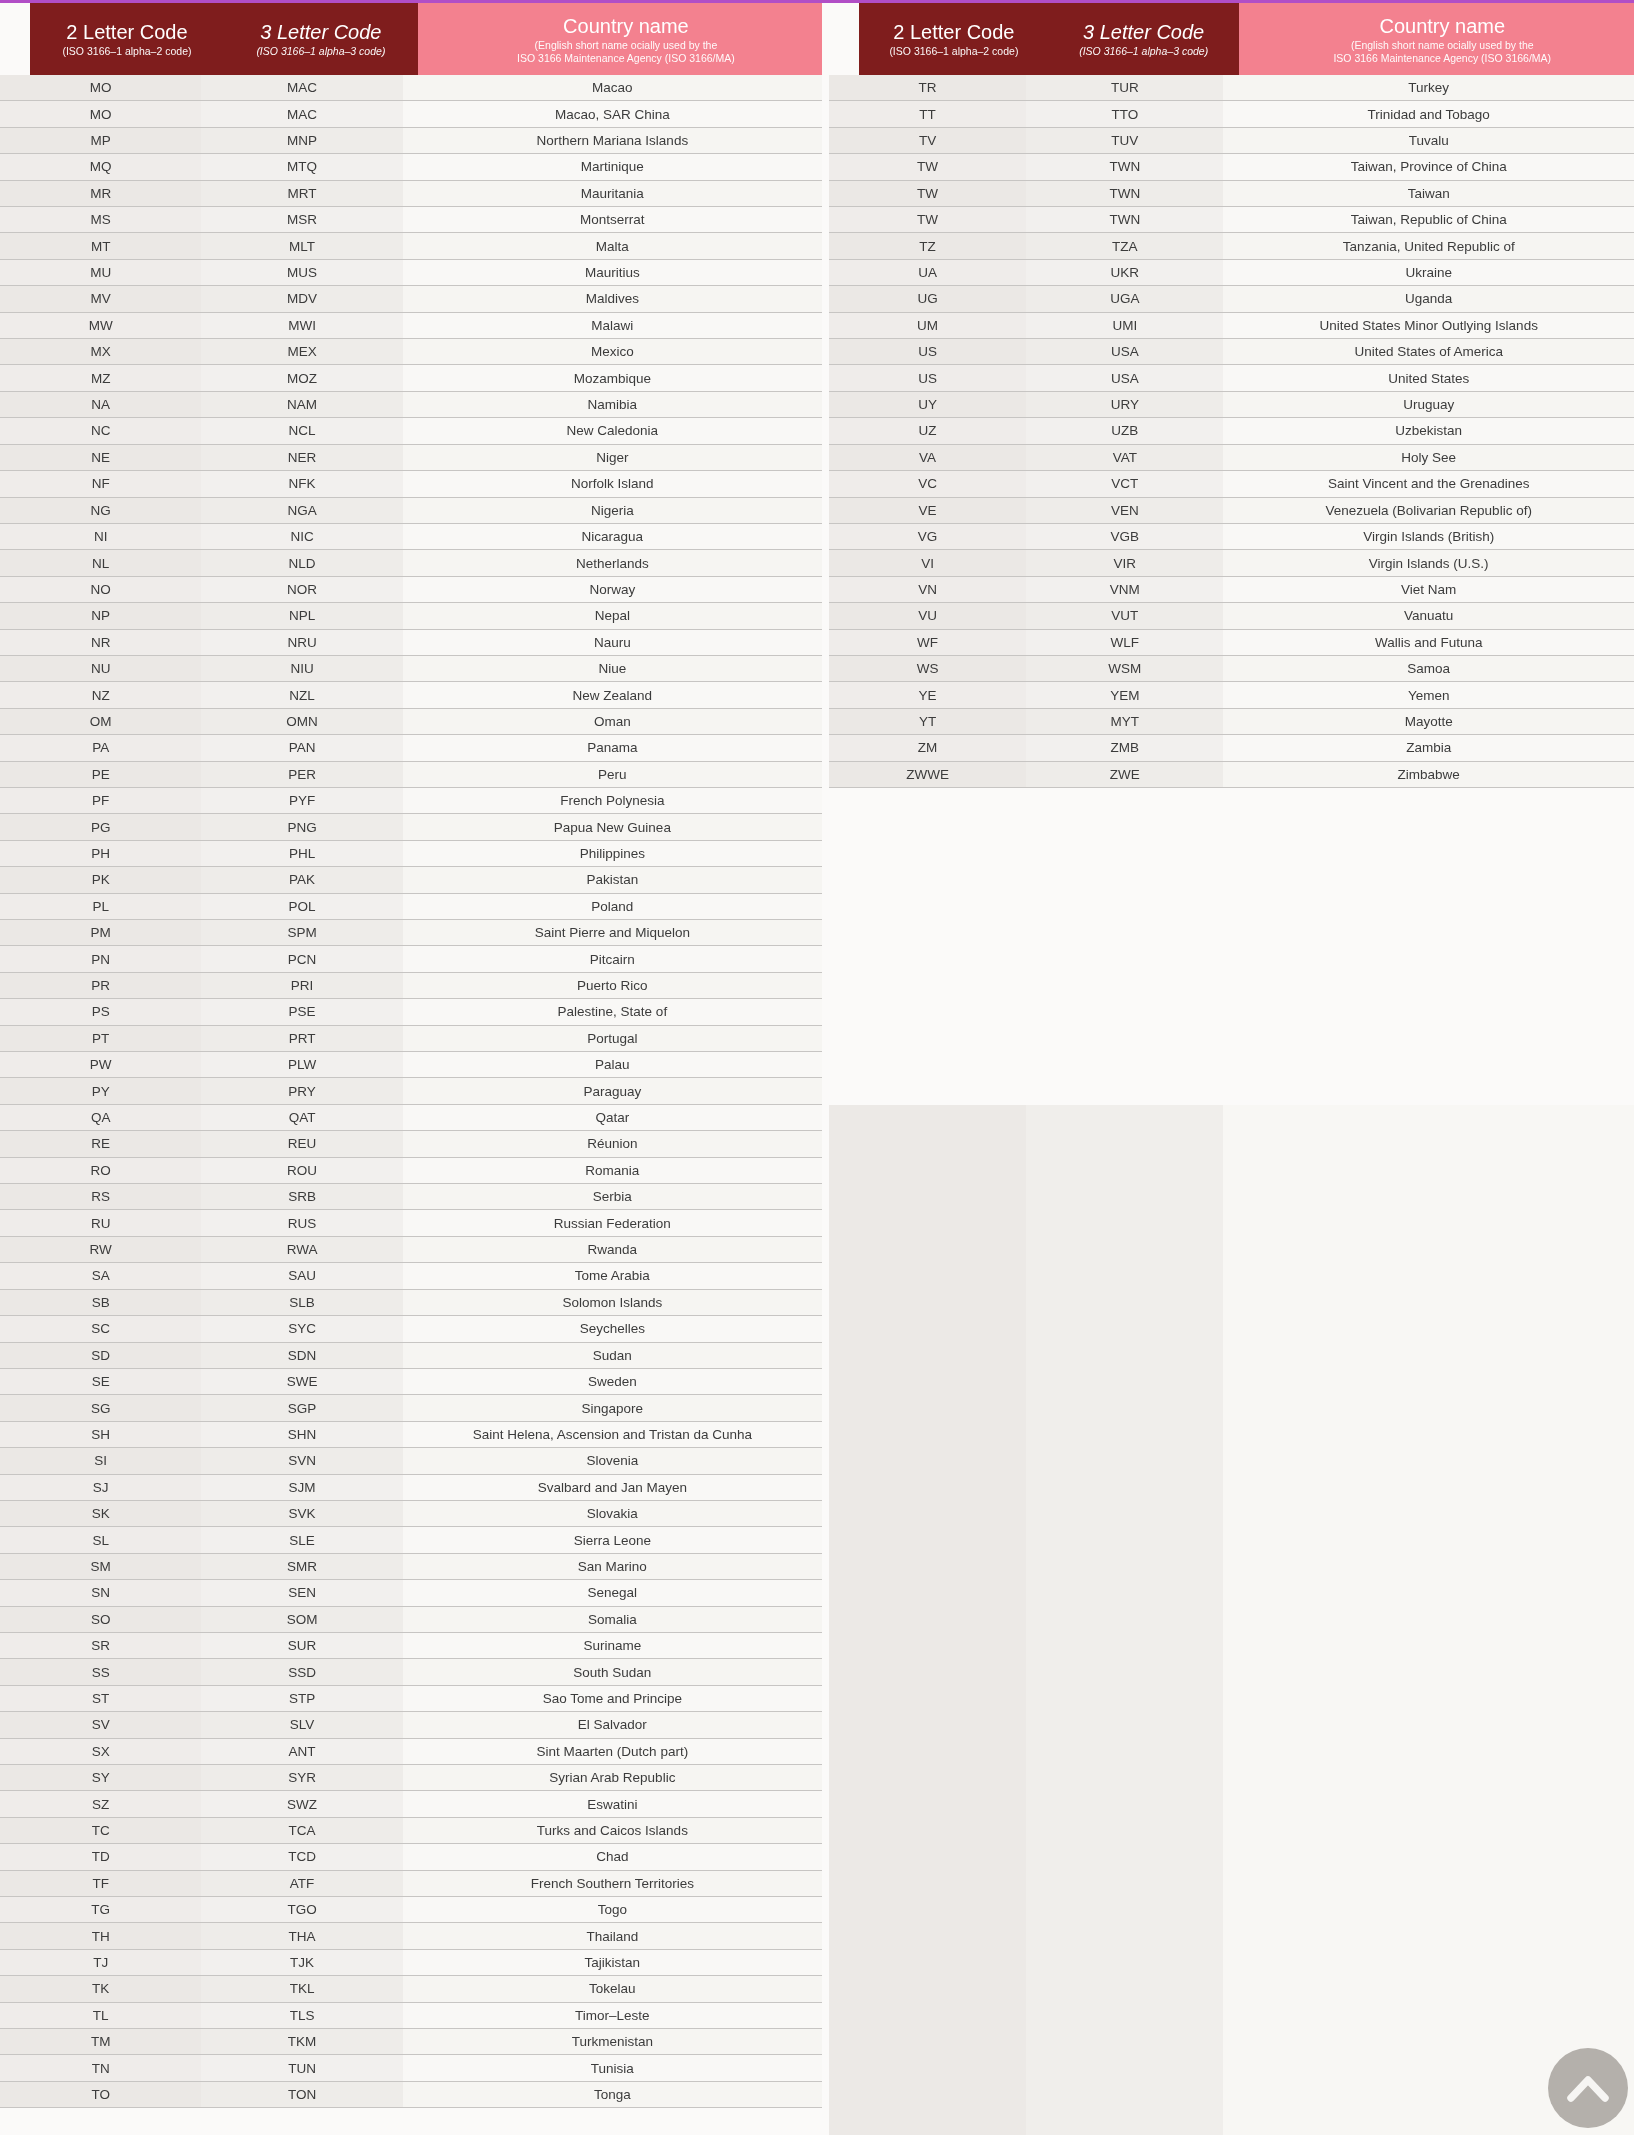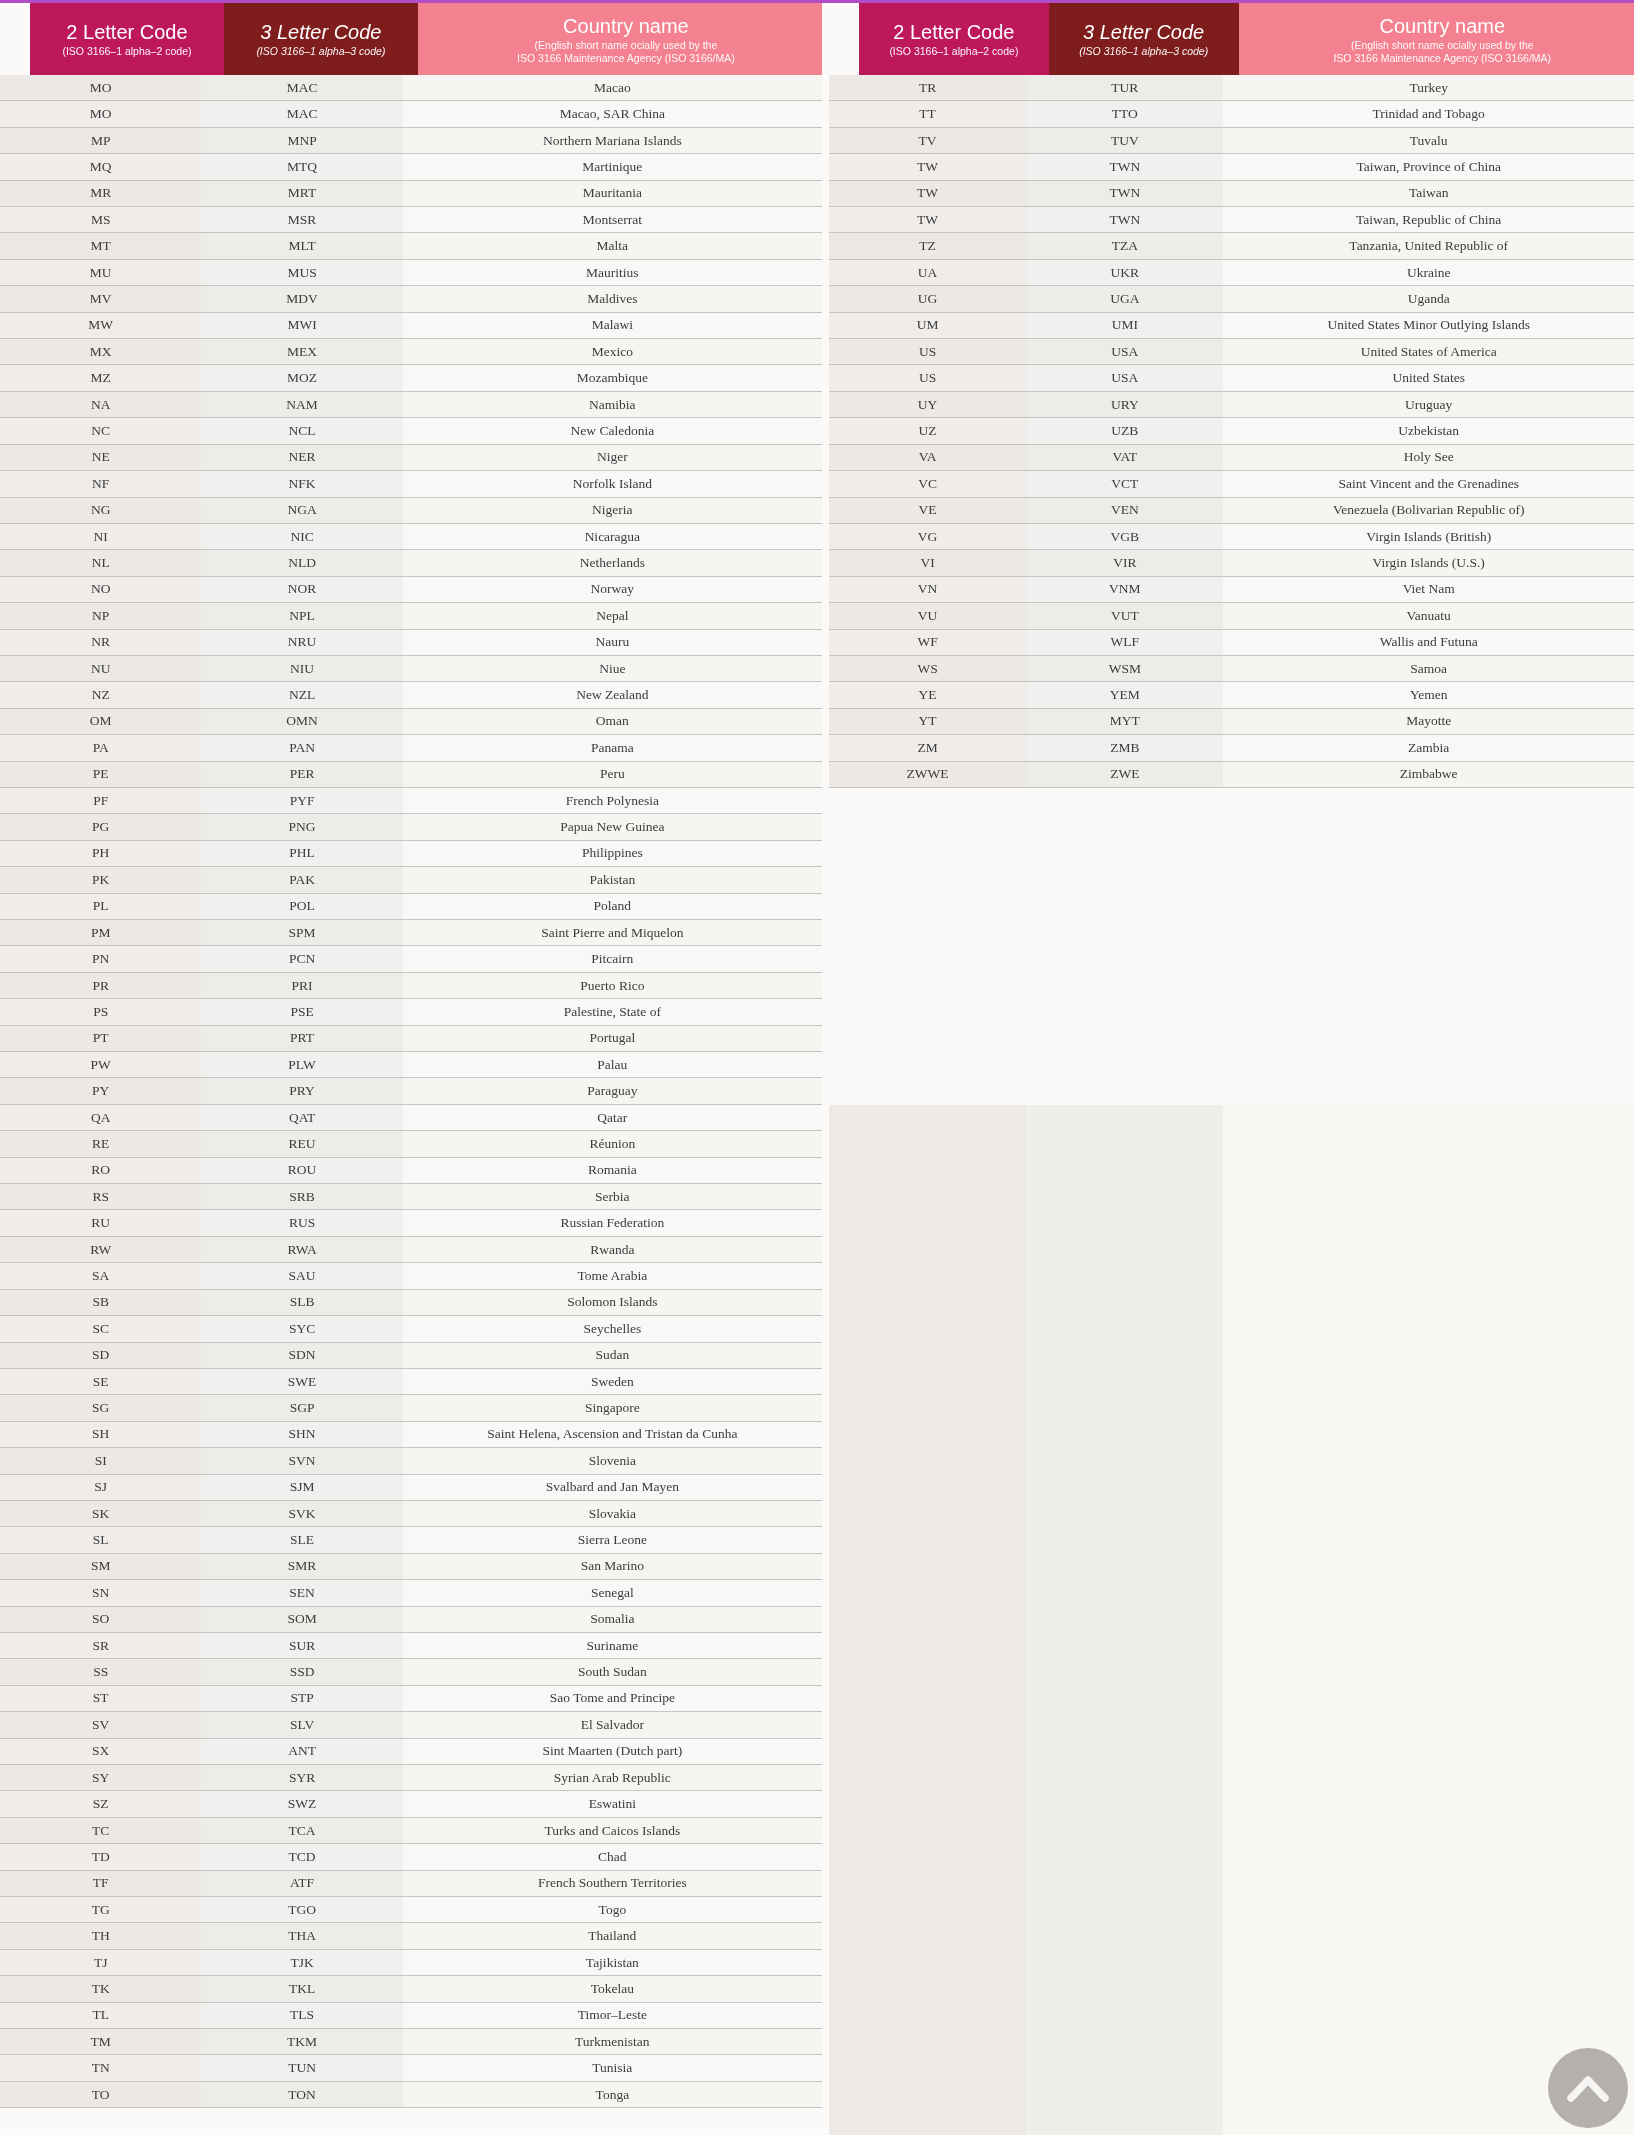--- a/index.html
+++ b/index.html
@@ -13,25 +13,25 @@
   .tables{position:absolute;top:0;left:0;display:flex;gap:7px;width:1634px;height:2135px;}
   .country-table{display:flex;flex-direction:column;height:2135px;}
   .country-table.left{width:822px;}
   .country-table.right{width:805px;}
 
   .thead{display:flex;height:75px;flex:none;}
   .th{display:flex;flex-direction:column;justify-content:center;align-items:center;
       text-align:center;color:#ffffff;box-sizing:border-box;padding-top:4px;}
   .th .title{font-size:20px;line-height:22px;}
   .th .sub{font-size:10.5px;line-height:13px;margin-top:2px;opacity:.96;}
-  .th.c1{width:24.5%;background:#be185d;margin-left:30px;}
+  .th.c1{width:24.5%;background:#7f1d1d;margin-left:30px;}
   .th.c2{width:24.5%;background:#7f1d1d;font-style:italic;}
   .th.c3{width:51%;background:#f3818f;padding-left:12px;}
 
-  .tbody{flex:1;display:flex;flex-direction:column;min-height:0;font-family:Liberation Serif, serif;}
+  .tbody{flex:1;display:flex;flex-direction:column;min-height:0;}
   .trow{display:flex;height:26.41px;flex:none;box-sizing:border-box;border-bottom:1px solid #c7c5c3;}
   .cell{display:flex;align-items:center;justify-content:center;
         font-size:13.5px;color:#3c3c3c;box-sizing:border-box;
         overflow:hidden;white-space:nowrap;}
   .cell.c1{width:24.5%;background:#efecea;}
   .cell.c2{width:24.5%;background:#f2f0ee;}
   .cell.c3{width:51%;background:#f9f8f6;}
   .trow:nth-child(odd) .c1{background:#ebe8e5;}
   .trow:nth-child(odd) .c2{background:#eeece9;}
   .trow:nth-child(odd) .c3{background:#f6f5f2;}

